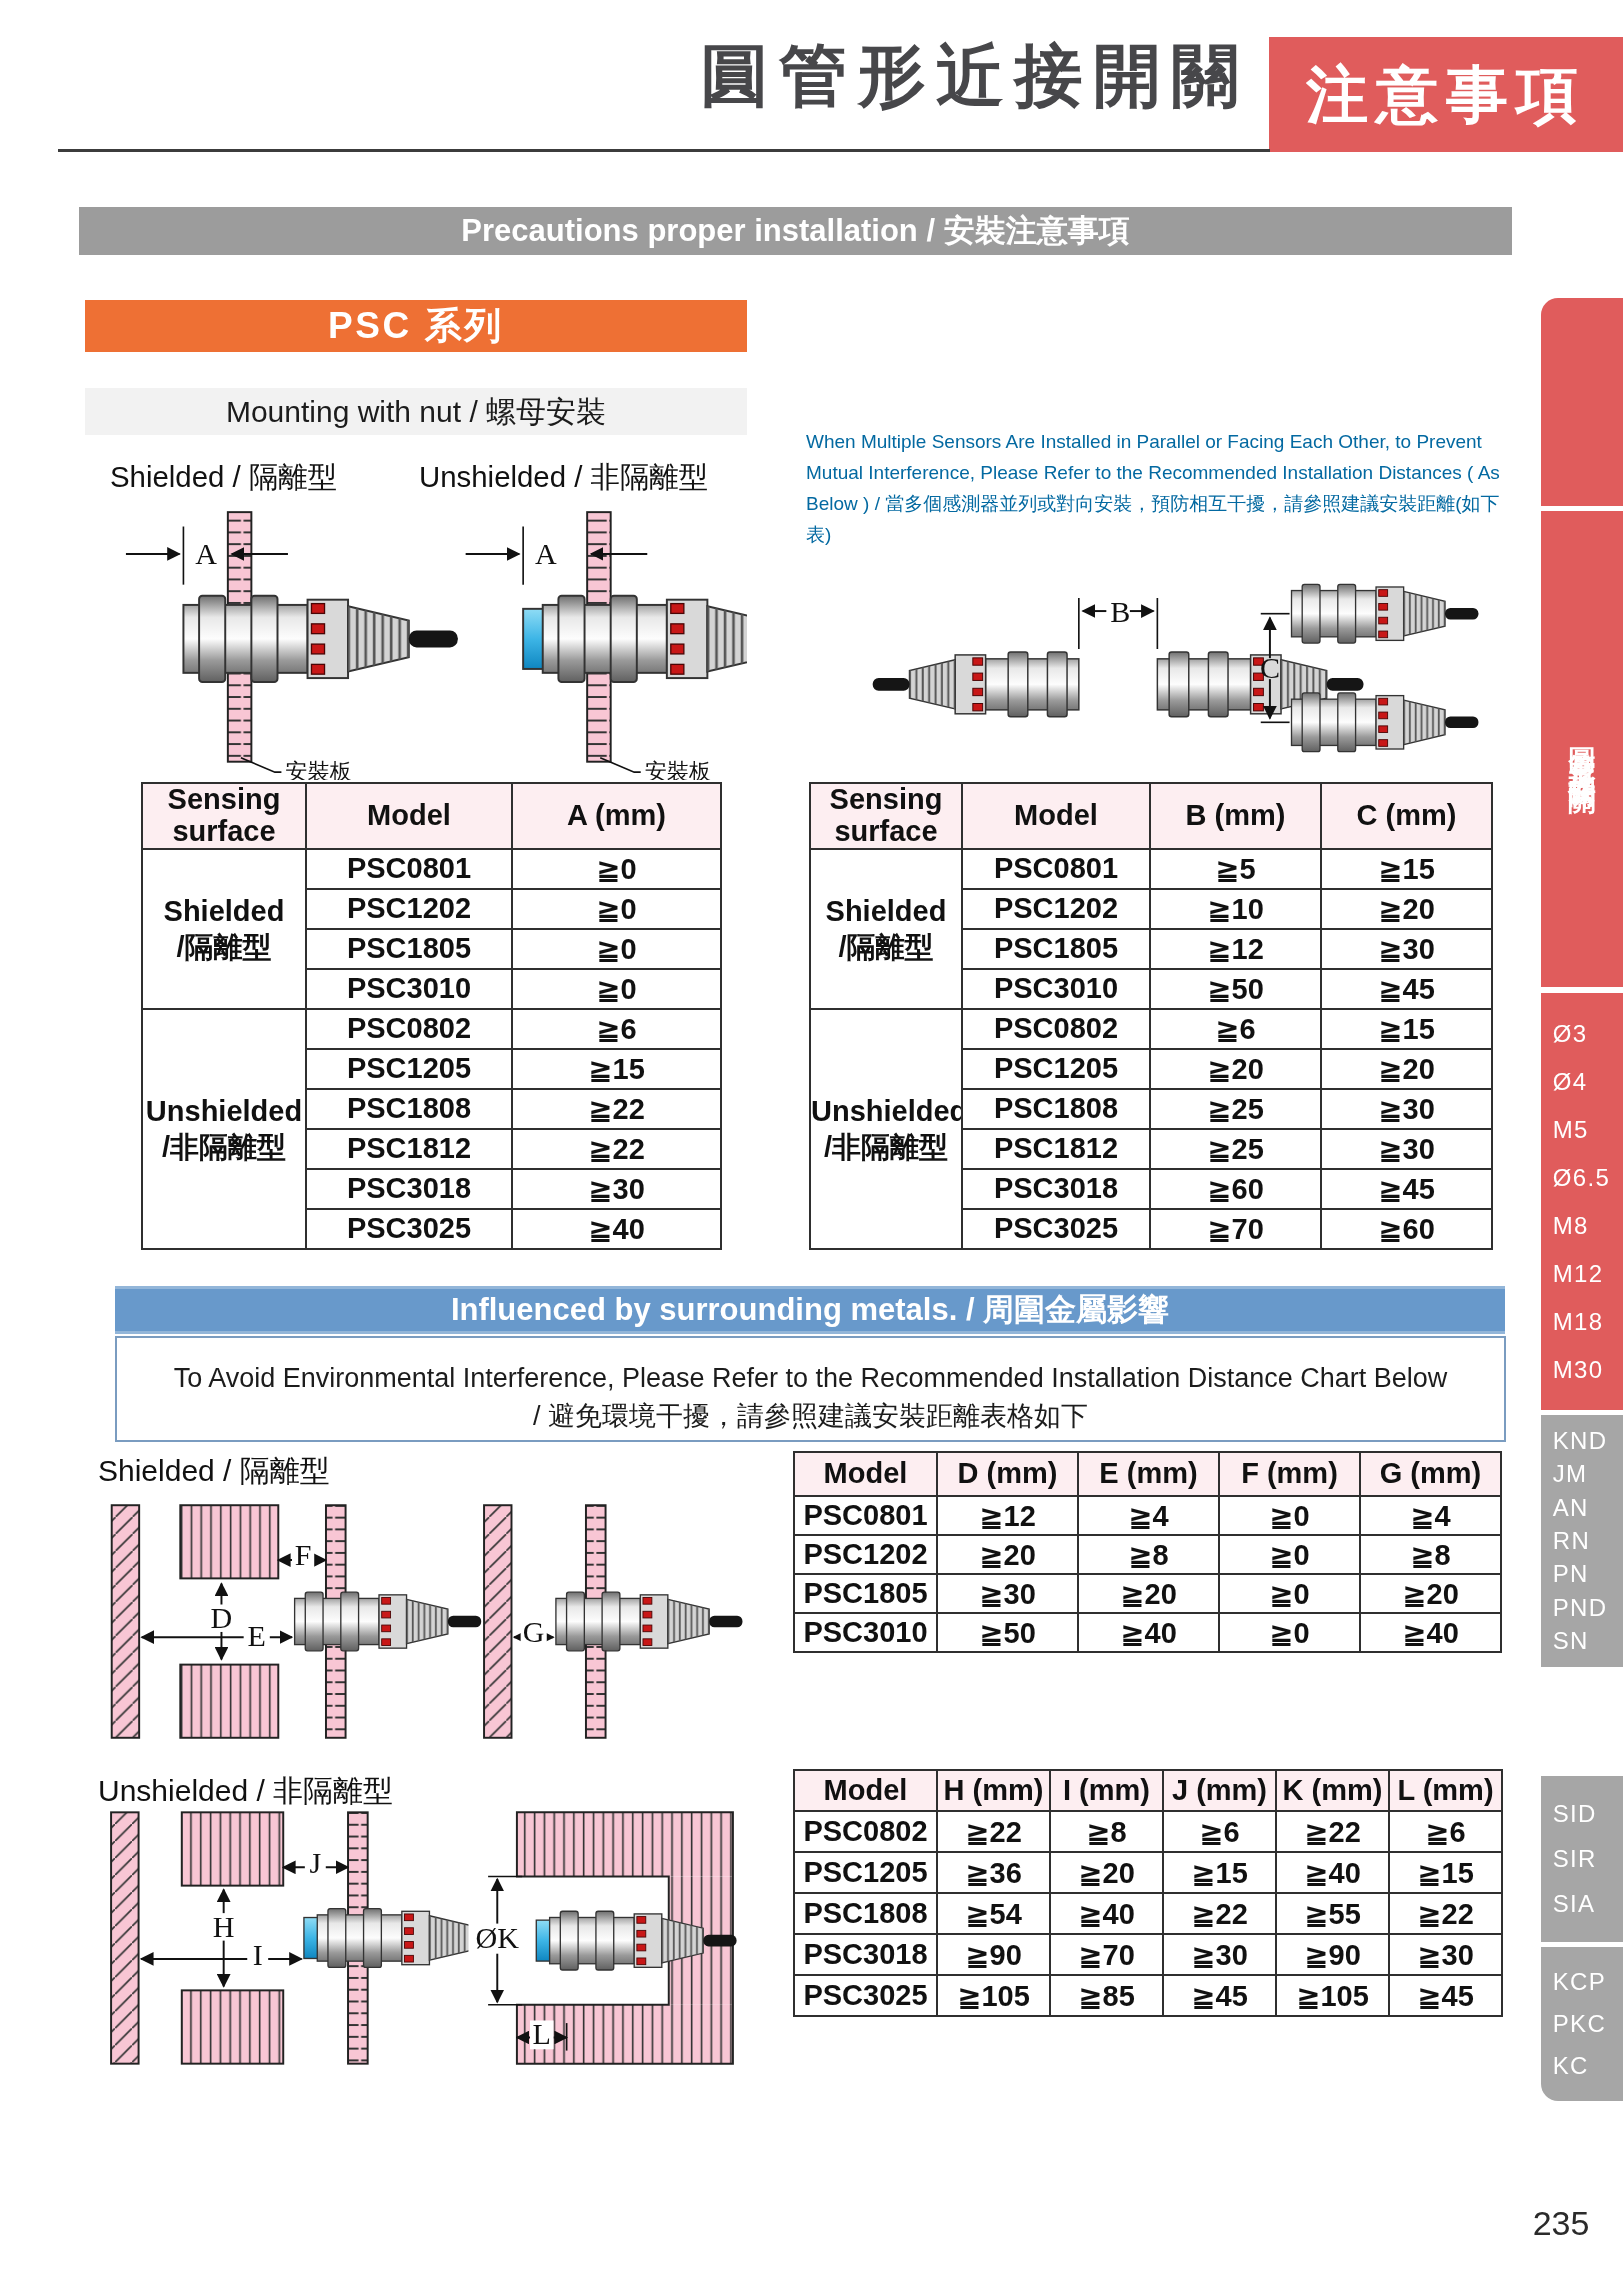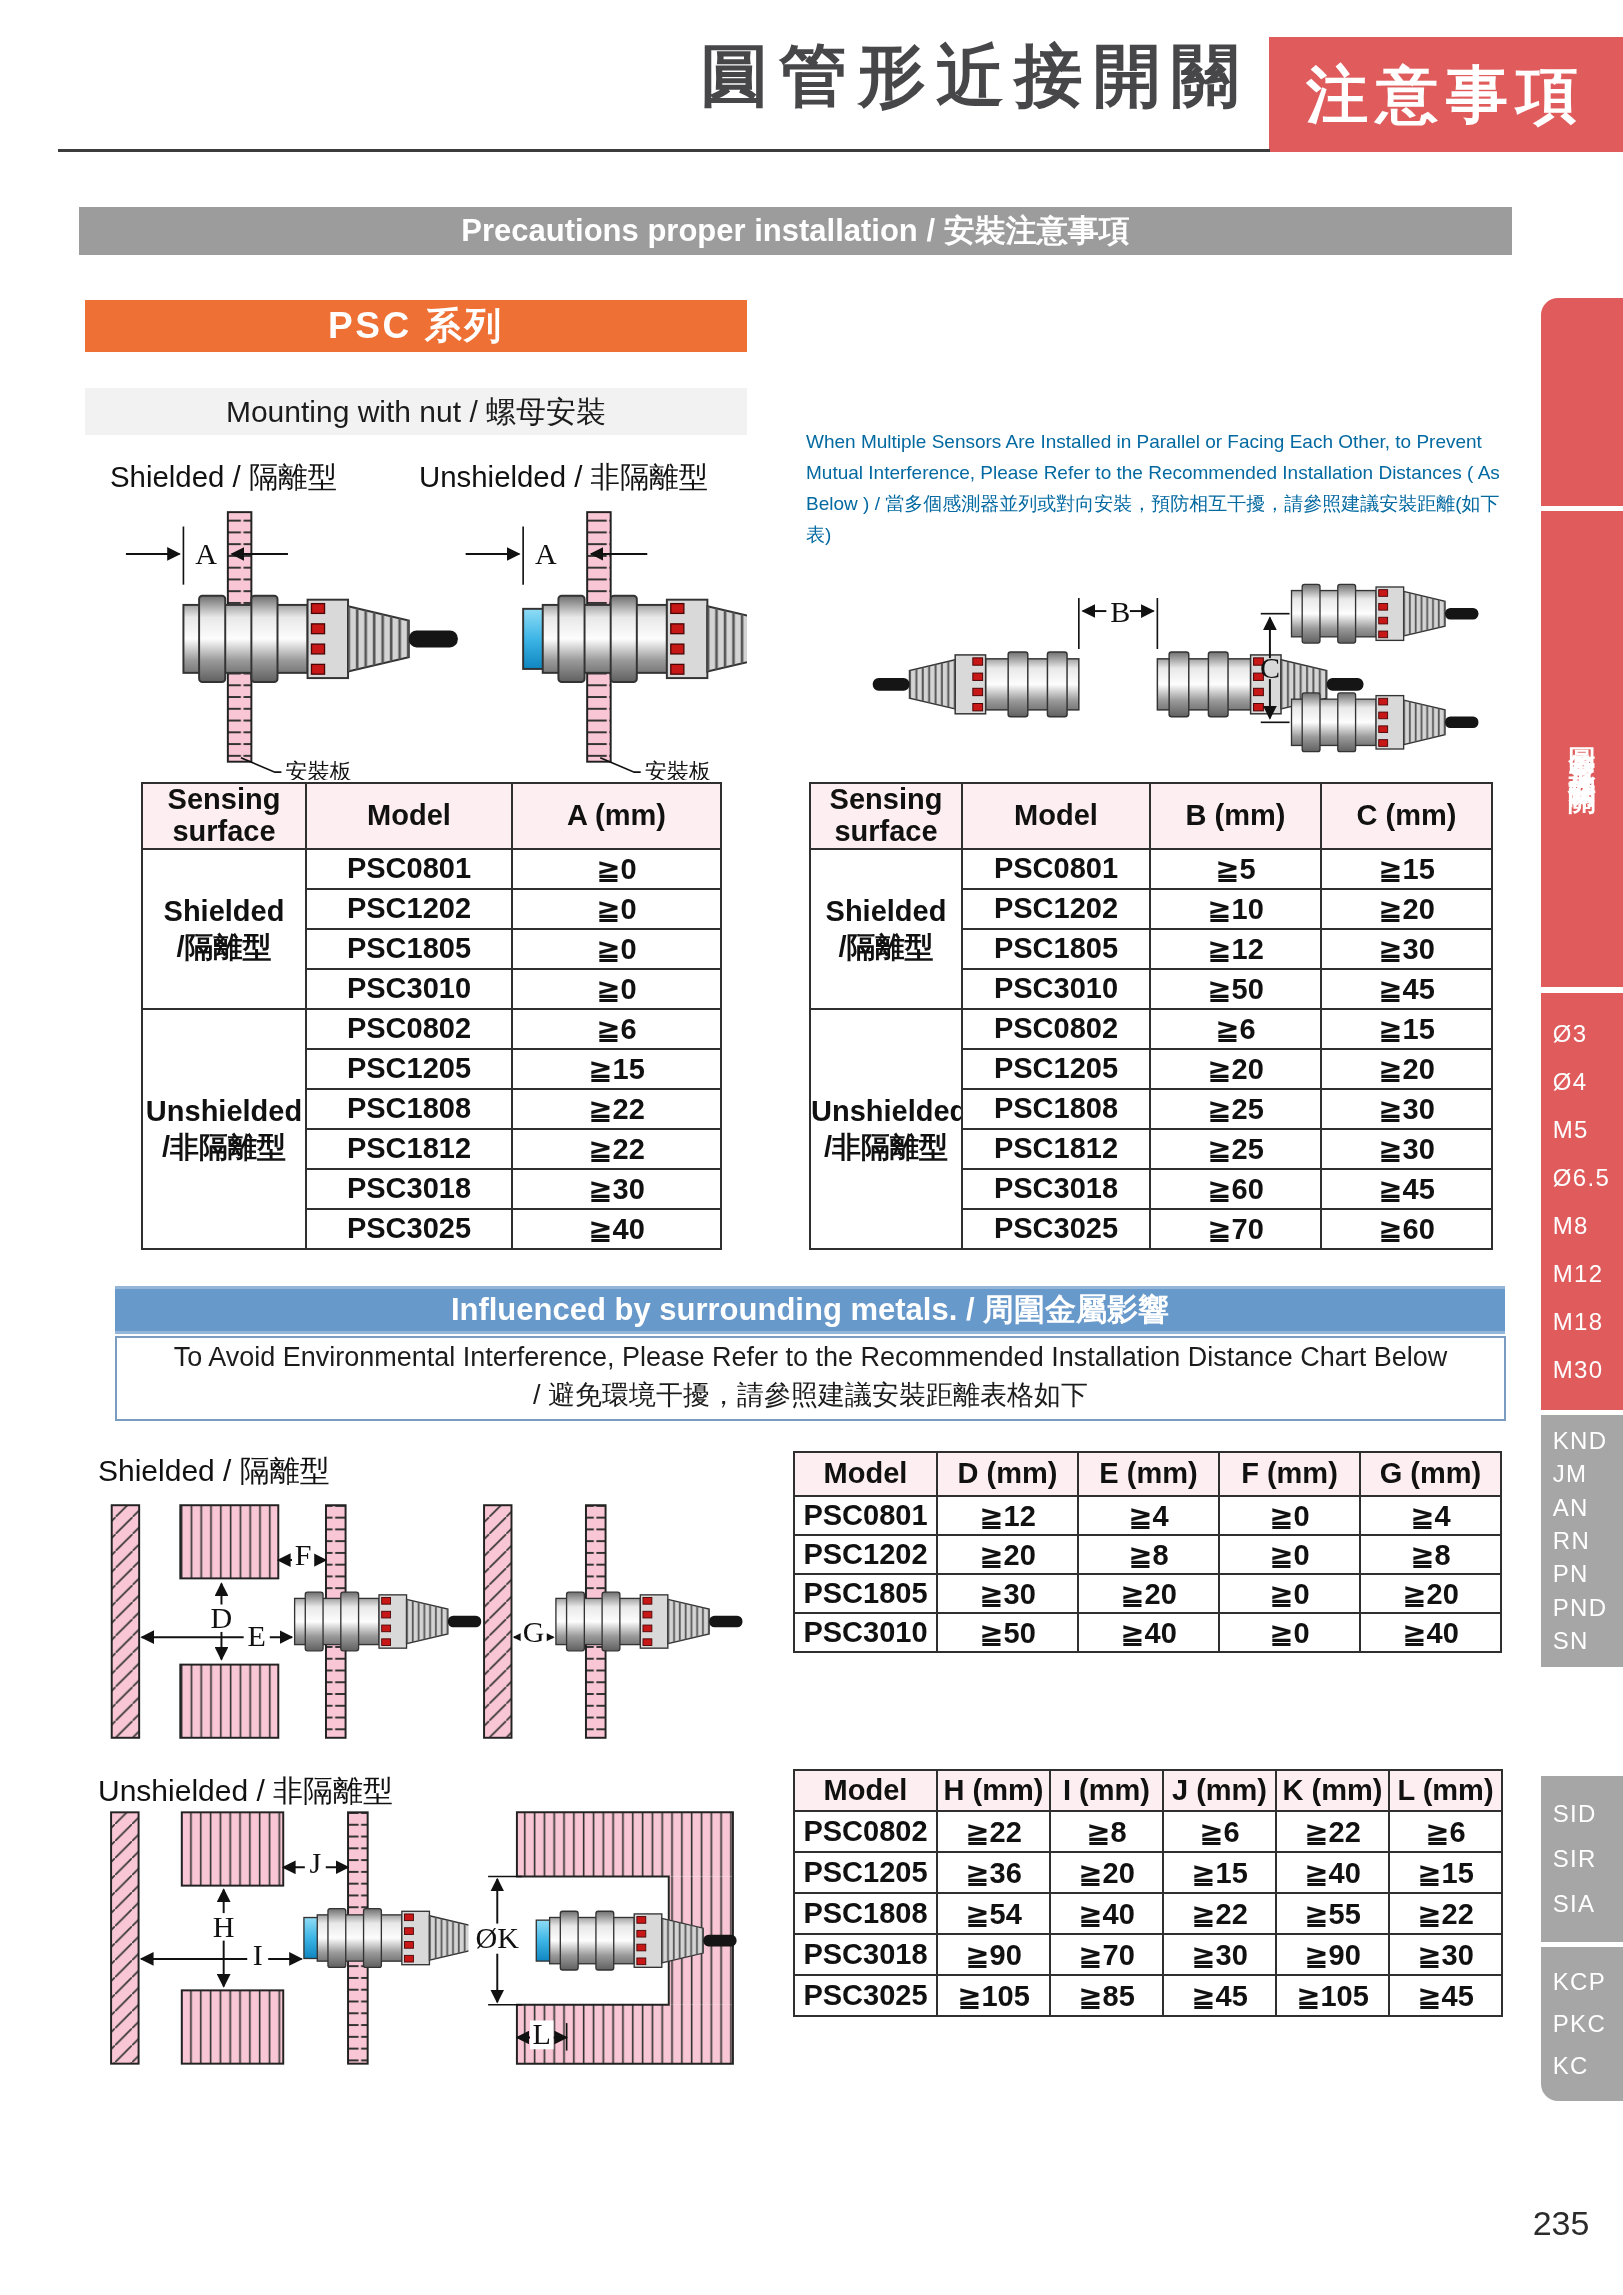--- a/index.html
+++ b/index.html
@@ -38,21 +38,21 @@
   .tbc th{height:48px;} .tbc td{height:38px;}
   .tdefg{left:793px;top:1451px;}
   .tdefg th{height:42px;} .tdefg td{height:37px;}
   .thijkl{left:793px;top:1769px;}
   .thijkl th{height:39px;} .thijkl td{height:39px;}
 
   
   .metals-banner{left:115px;top:1286px;width:1390px;height:42px;line-height:42px;background:#6899cb;
     border-top:3.9px solid #93b6d9;border-bottom:3.9px solid #93b6d9;color:#fff;font-size:31px;font-weight:700;text-align:center;}
   .metals-note{left:115px;top:1336px;width:1387px;height:81px;border:2px solid #7a9cc0;background:#fff;
-    font-size:27px;line-height:38px;color:#1c1c1c;text-align:center;padding-top:0;}
+    font-size:27px;line-height:38px;color:#1c1c1c;text-align:center;padding-top:21px;}
   .sec-heading{font-size:30px;font-weight:500;color:#111;}
 
   
   .tab{left:1541px;width:82px;background:#e05c5c;}
   .tab.gray{background:#a6a6a6;}
   .t1{top:298px;height:208px;border-radius:17px 0 0 0;}
   .t2{top:511px;height:476px;display:flex;align-items:center;justify-content:center;}
   .t2 .vtext{writing-mode:vertical-rl;text-orientation:upright;color:#fff;font-size:27.5px;font-weight:700;letter-spacing:6.5px;}
   .tlist{display:flex;flex-direction:column;justify-content:space-evenly;box-sizing:border-box;padding:6.5px 0 6.5px 11.8px;}
   .t3{top:993px;height:417px;}

